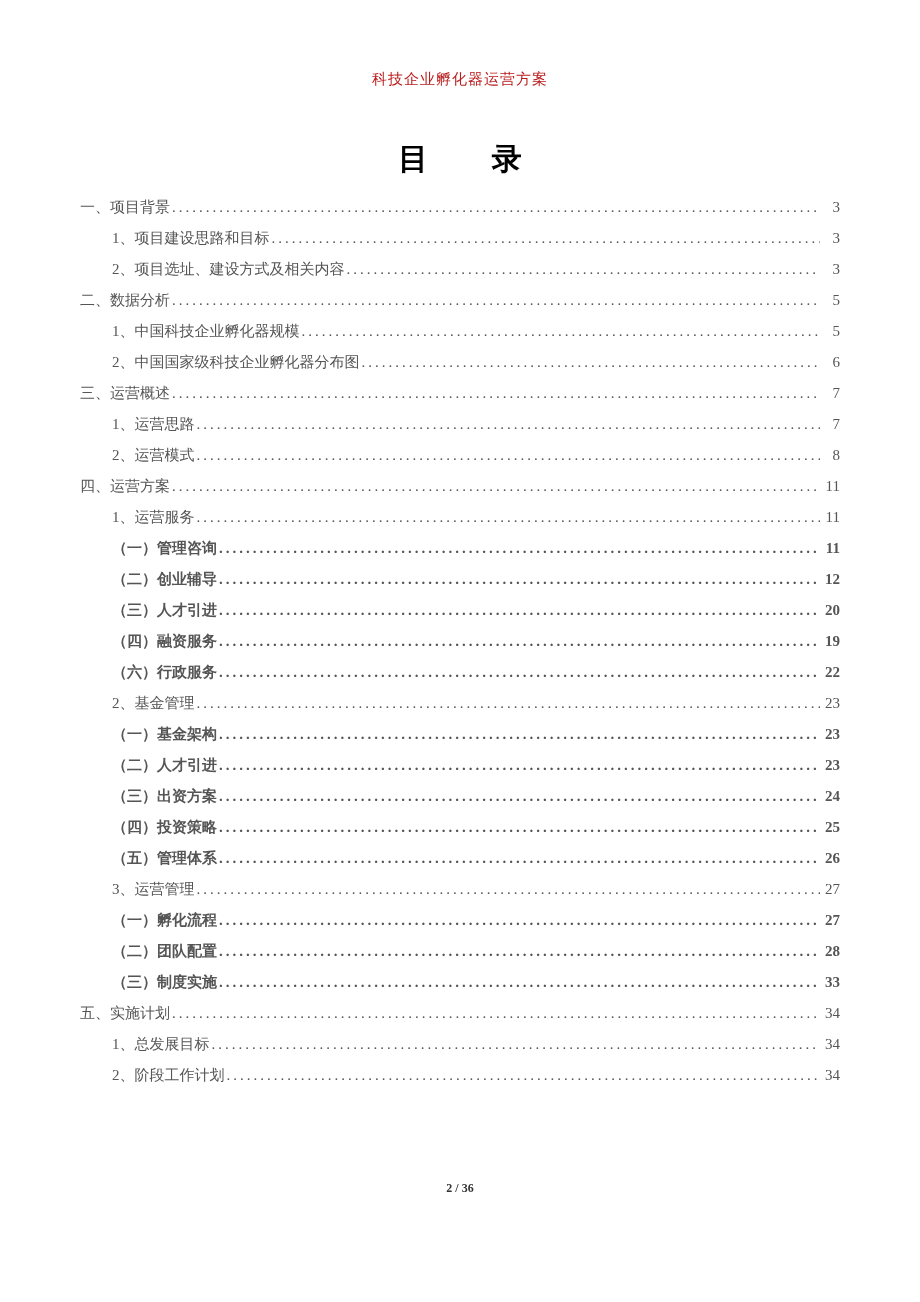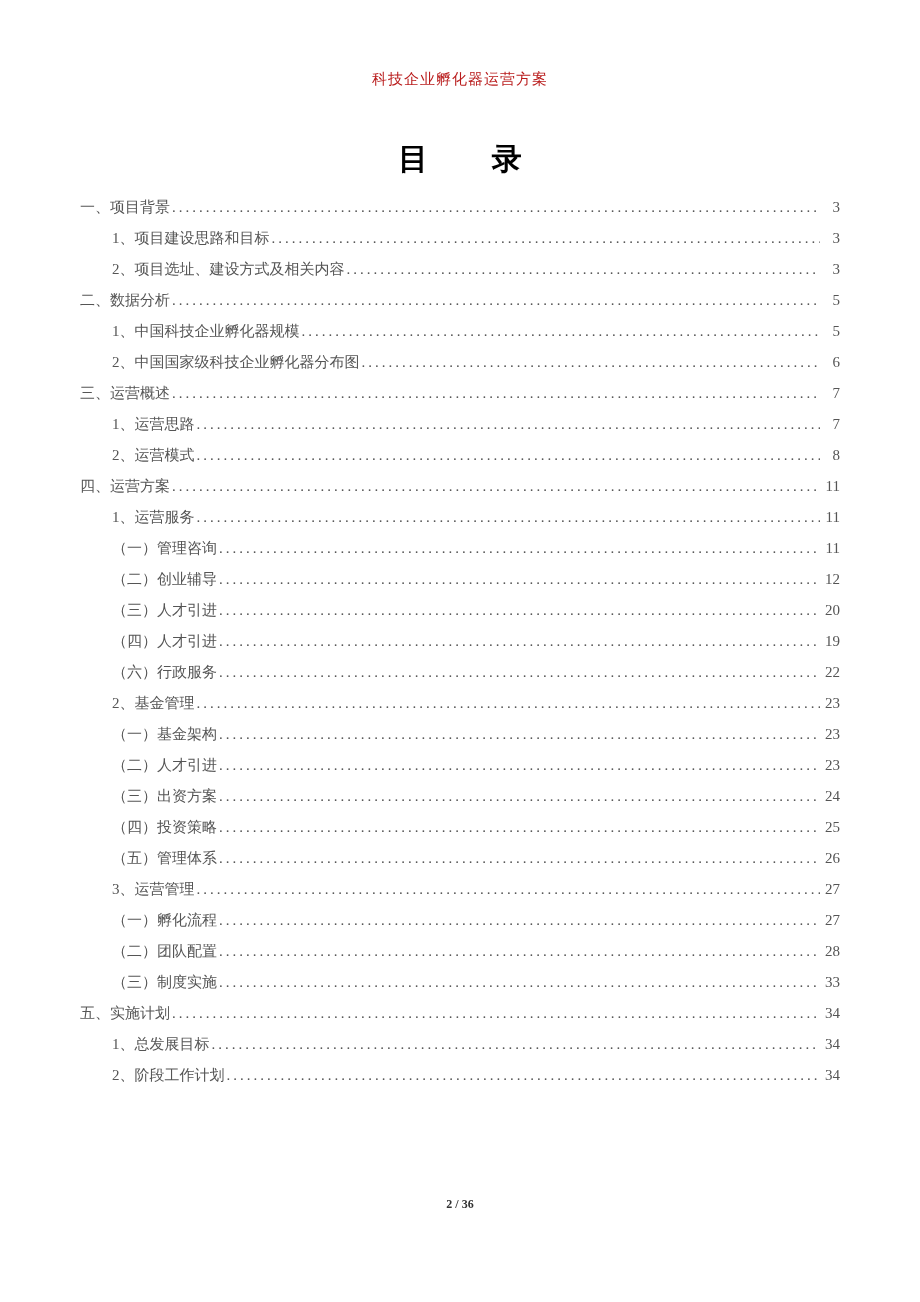--- a/index.html
+++ b/index.html
@@ -46,20 +46,21 @@
       white-space: nowrap;
     }
     .toc-entry.level-1 {
       padding-left: 0;
     }
     .toc-entry.level-2 {
       padding-left: 32px;
     }
     .toc-entry.level-3 {
       padding-left: 32px;
+      font-weight: bold;
     }
     .toc-label {
       flex-shrink: 0;
     }
     .toc-dots {
       flex: 1;
       overflow: hidden;
       letter-spacing: 3px;
       color: #555555;
       padding: 0 2px;
@@ -67,21 +68,21 @@
     .toc-dots::before {
       content: "........................................................................................................................................................";
     }
     .toc-page {
       flex-shrink: 0;
       min-width: 20px;
       text-align: right;
     }
     .page-footer {
       position: absolute;
-      bottom: 90px;
+      bottom: 106px;
       left: 0;
       right: 0;
       text-align: center;
       font-size: 12px;
       font-weight: bold;
       color: #333333;
     }
   </style>
 </head>
 <body>
@@ -154,21 +155,21 @@
         <span class="toc-label">（二）创业辅导</span>
         <span class="toc-dots"></span>
         <span class="toc-page">12</span>
       </div>
       <div class="toc-entry level-3">
         <span class="toc-label">（三）人才引进</span>
         <span class="toc-dots"></span>
         <span class="toc-page">20</span>
       </div>
       <div class="toc-entry level-3">
-        <span class="toc-label">（四）人才引进</span>
+        <span class="toc-label">（四）融资服务</span>
         <span class="toc-dots"></span>
         <span class="toc-page">19</span>
       </div>
       <div class="toc-entry level-3">
         <span class="toc-label">（六）行政服务</span>
         <span class="toc-dots"></span>
         <span class="toc-page">22</span>
       </div>
       <div class="toc-entry level-2">
         <span class="toc-label">2、基金管理 </span>

